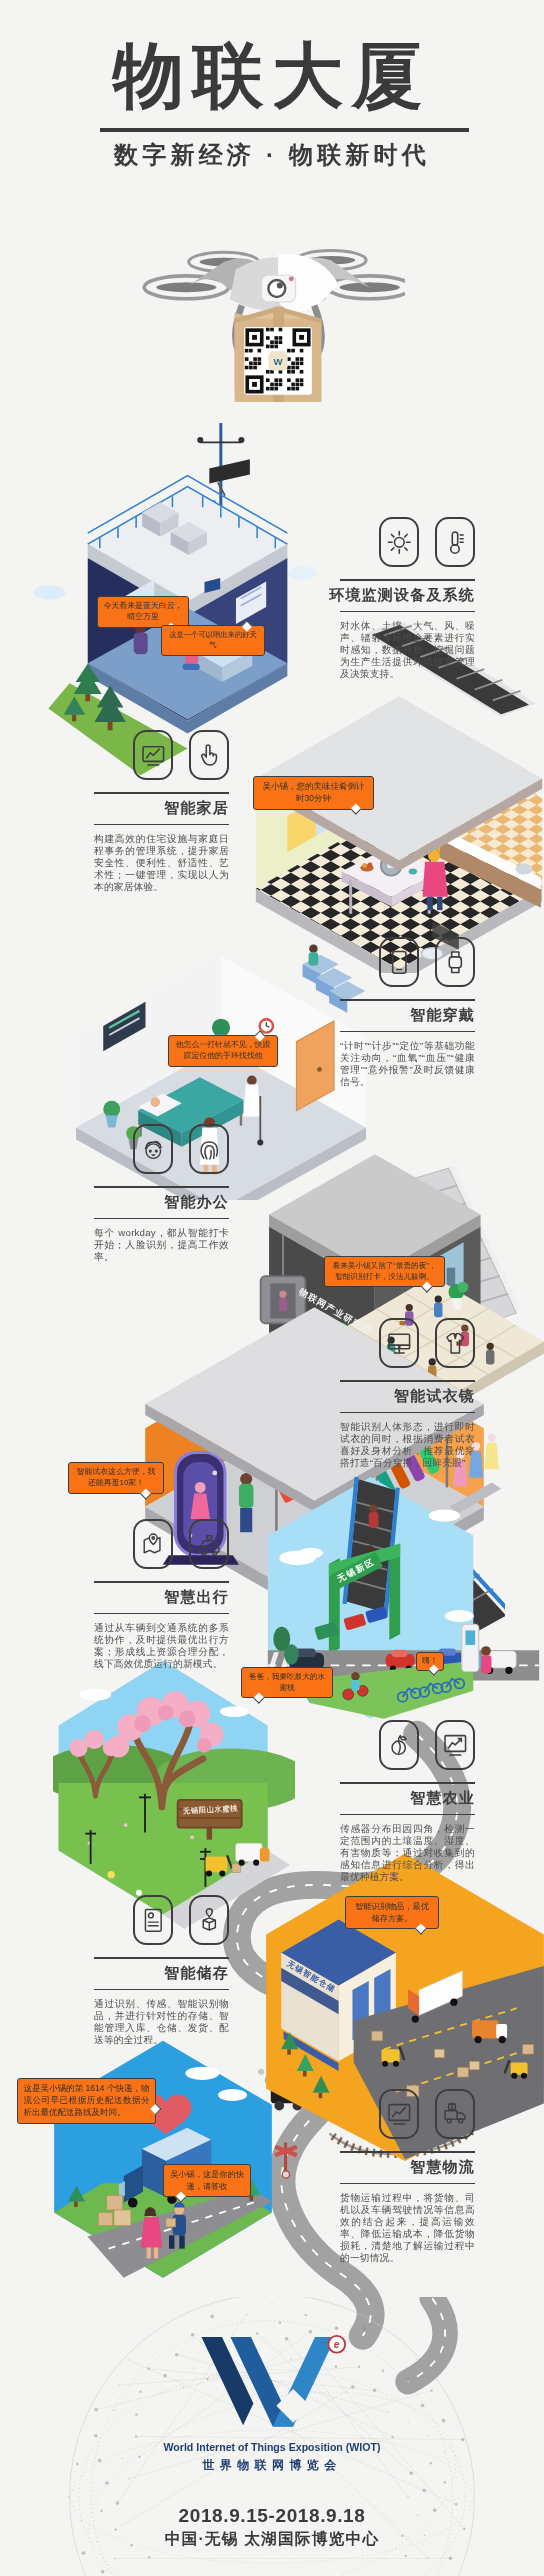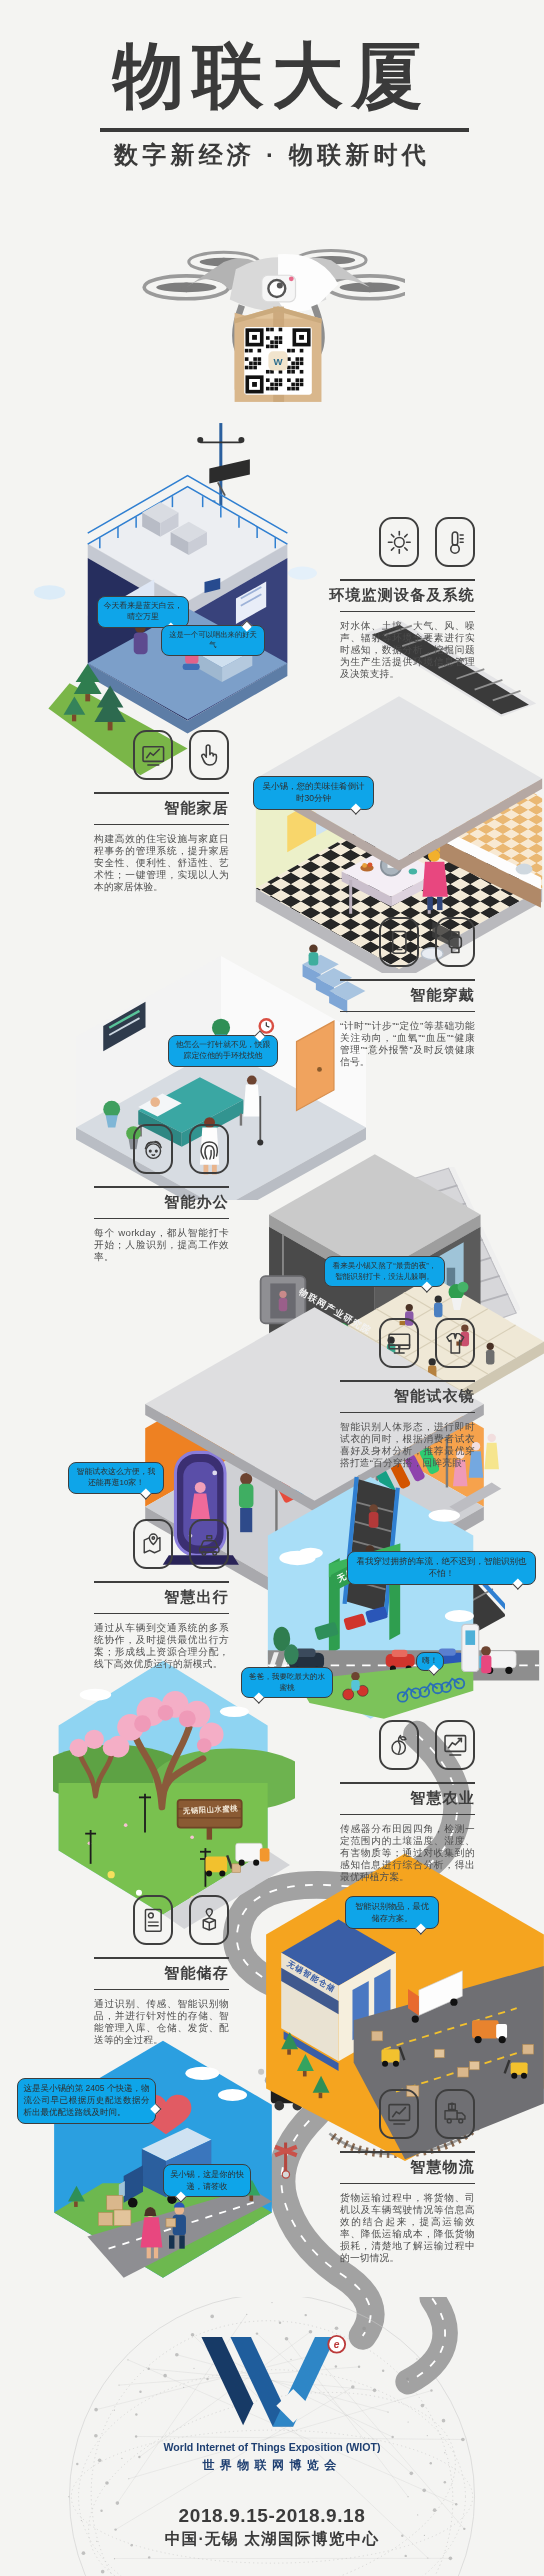--- a/index.html
+++ b/index.html
@@ -15,21 +15,21 @@
              letter-spacing:4.2px;color:#3a3a3a;}
   
   .tblock{position:absolute;width:135px;display:flex;flex-direction:column;align-items:flex-end;z-index:20;}
   .icon-row{display:flex;gap:15.7px;margin-bottom:12px;}
   .icon-box{width:40px;height:50px;border:2.4px solid #3e3e3e;border-radius:13.3px;background:transparent;
             display:flex;align-items:center;justify-content:center;}
   .rule{width:100%;height:1.8px;background:#3e3e3e;}
   .tblock h3{font-size:15px;font-weight:bold;margin:5.4px 0;letter-spacing:1.2px;white-space:nowrap;color:#3e3e3e;}
   .tblock p{font-size:9.7px;line-height:12px;letter-spacing:0.2px;color:#4d4d4d;text-align:justify;margin:7.9px 0 0;}
   
-  .bubble{position:absolute;background:#0ea5e9;border:1.2px solid #3e3e3e;border-radius:8px;
+  .bubble{position:absolute;background:#f97316;border:1.2px solid #3e3e3e;border-radius:3px;
           padding:4.2px 5.4px;font-size:8.2px;line-height:1.38;color:#2f2f2f;text-align:center;z-index:40;}
   .bubble::before{content:"";position:absolute;width:6.7px;height:6.7px;background:#fff;}
   .tail-br::before{right:13.3px;bottom:-4.2px;border-right:1.2px solid #3e3e3e;border-bottom:1.2px solid #3e3e3e;transform:rotate(45deg);}
   .tail-bl::before{left:13.3px;bottom:-4.2px;border-right:1.2px solid #3e3e3e;border-bottom:1.2px solid #3e3e3e;transform:rotate(45deg);}
   .tail-tr::before{right:13.3px;top:-4.2px;border-left:1.2px solid #3e3e3e;border-top:1.2px solid #3e3e3e;transform:rotate(45deg);}
   .tail-r::before{right:-4.2px;top:60%;border-right:1.2px solid #3e3e3e;border-top:1.2px solid #3e3e3e;transform:rotate(45deg);}
   
   .scene-sign{position:absolute;z-index:30;font-weight:bold;white-space:nowrap;}
   .footer-text{position:absolute;left:0;width:544px;text-align:center;z-index:20;}
   svg{display:block;}
@@ -860,21 +860,21 @@
           <path d="M23,21 a2.7,2.7 0 0 1 5.4,0 v2 a2.7,2.7 0 0 1 5.4,0 v3 c0,7 -4,12 -11,12 c-6,0 -8.5,-3 -10.5,-8 l-2.6,-6 a2.8,2.8 0 0 1 5,-2.4 l2.3,3.4"></path>
         </svg>
       </div>
     </div>
     <div class="rule"></div>
     <h3>智能家居</h3>
     <div class="rule"></div>
     <p>构建高效的住宅设施与家庭日程事务的管理系统，提升家居安全性、便利性、舒适性、艺术性；一键管理，实现以人为本的家居体验。</p>
   </div>
 
-  <div class="tblock" style="left:340px;top:917px">
+  <div class="tblock" style="left:340px;top:937px">
     <div class="icon-row">
       <div class="icon-box">
         <svg width="26.6" height="26.6" viewBox="0 0 44 44" fill="none" stroke="#3e3e3e" stroke-width="2.6" stroke-linecap="round">
           <rect x="11" y="4" width="22" height="36" rx="4"></rect>
             <line x1="18" y1="34" x2="26" y2="34"></line>
         </svg>
       </div>
       <div class="icon-box">
         <svg width="26.6" height="26.6" viewBox="0 0 44 44" fill="none" stroke="#3e3e3e" stroke-width="2.6" stroke-linecap="round" stroke-linejoin="round">
           <rect x="12" y="13" width="20" height="18" rx="5"></rect>
@@ -1039,25 +1039,24 @@
     <div class="rule"></div>
     <p>货物运输过程中，将货物、司机以及车辆驾驶情况等信息高效的结合起来，提高运输效率、降低运输成本，降低货物损耗，清楚地了解运输过程中的一切情况。</p>
   </div>
 
   <div class="bubble tail-br" style="left:97px;top:596px;width:92px;font-size:7.9px">今天看来是蓝天白云，晴空万里</div>
   <div class="bubble tail-tr" style="left:161px;top:625px;width:104px;font-size:7.3px">这是一个可以唱出来的好天气</div>
   <div class="bubble tail-br" style="left:253px;top:776px;width:121px;font-size:8.5px">吴小锡，您的美味佳肴倒计时30分钟</div>
   <div class="bubble tail-tr" style="left:168px;top:1035px;width:110px;font-size:7.9px">他怎么一打针就不见，快跟踪定位他的手环找找他</div>
   <div class="bubble tail-br" style="left:324px;top:1256px;width:121px;font-size:7.6px">看来吴小锡又熬了“最贵的夜”，智能识别打卡，没法儿躲啊。</div>
   <div class="bubble tail-br" style="left:68px;top:1462px;width:96px;font-size:7.9px">智能试衣这么方便，我还能再逛10家！</div>
-  <div class="bubble tail-br" style="left:347px;top:1551px;width:189px;font-size:8.5px">看我穿过拥挤的车流，绝不迟到，智能识别也不怕！</div>
   <div class="bubble tail-bl" style="left:416px;top:1652px;width:28px;font-size:7.9px;padding:3px 2.4px">嗨！</div>
   <div class="bubble tail-bl" style="left:241px;top:1667px;width:92px;font-size:7.6px">爸爸，我要吃最大的水蜜桃</div>
   <div class="bubble tail-br" style="left:345px;top:1896px;width:94px;font-size:8.2px">智能识别物品，最优储存方案。</div>
-  <div class="bubble tail-r" style="left:17px;top:2078px;width:139px;font-size:8.5px;text-align:justify">这是吴小锡的第 2405 个快递，物流公司早已根据历史配送数据分析出最优配送路线及时间。</div>
+  <div class="bubble tail-r" style="left:17px;top:2078px;width:139px;font-size:8.5px;text-align:justify">这是吴小锡的第 1614 个快递，物流公司早已根据历史配送数据分析出最优配送路线及时间。</div>
   <div class="bubble tail-bl" style="left:163px;top:2164px;width:88px;font-size:8.2px">吴小锡，这是你的快递，请签收</div>
 
   <div class="scene-sign" style="left:294px;top:1305px;transform:rotate(30deg);color:#f2f2f2;font-size:9px;letter-spacing:1.2px;line-height:1.5;text-align:center">物联网产业研究院</div>
   <div class="scene-sign" style="left:331px;top:1563px;transform:rotate(-27deg);background:#2f9e4f;color:#fff;font-size:8.5px;padding:1.8px 4.8px;letter-spacing:1.8px;border-radius:1.8px">无锡新区</div>
   <div class="scene-sign" style="left:181px;top:1805px;width:59px;color:#f4e9d8;font-size:7.3px;text-align:center;letter-spacing:0.6px;transform:rotate(-3deg)">无锡阳山水蜜桃</div>
   <div class="scene-sign" style="left:284px;top:1971px;transform:rotate(30deg);color:#3a5ea6;font-size:7.9px;letter-spacing:1.2px;font-weight:bold">无锡智能仓储</div>
 
   <div class="abs" style="left:9px;top:2297px;z-index:2">
     <svg width="526" height="279" viewBox="0 0 870 461">
       <circle cx="435" cy="330" r="335" fill="none" stroke="#c9c9c9" stroke-width="1.5" opacity=".6"></circle>

